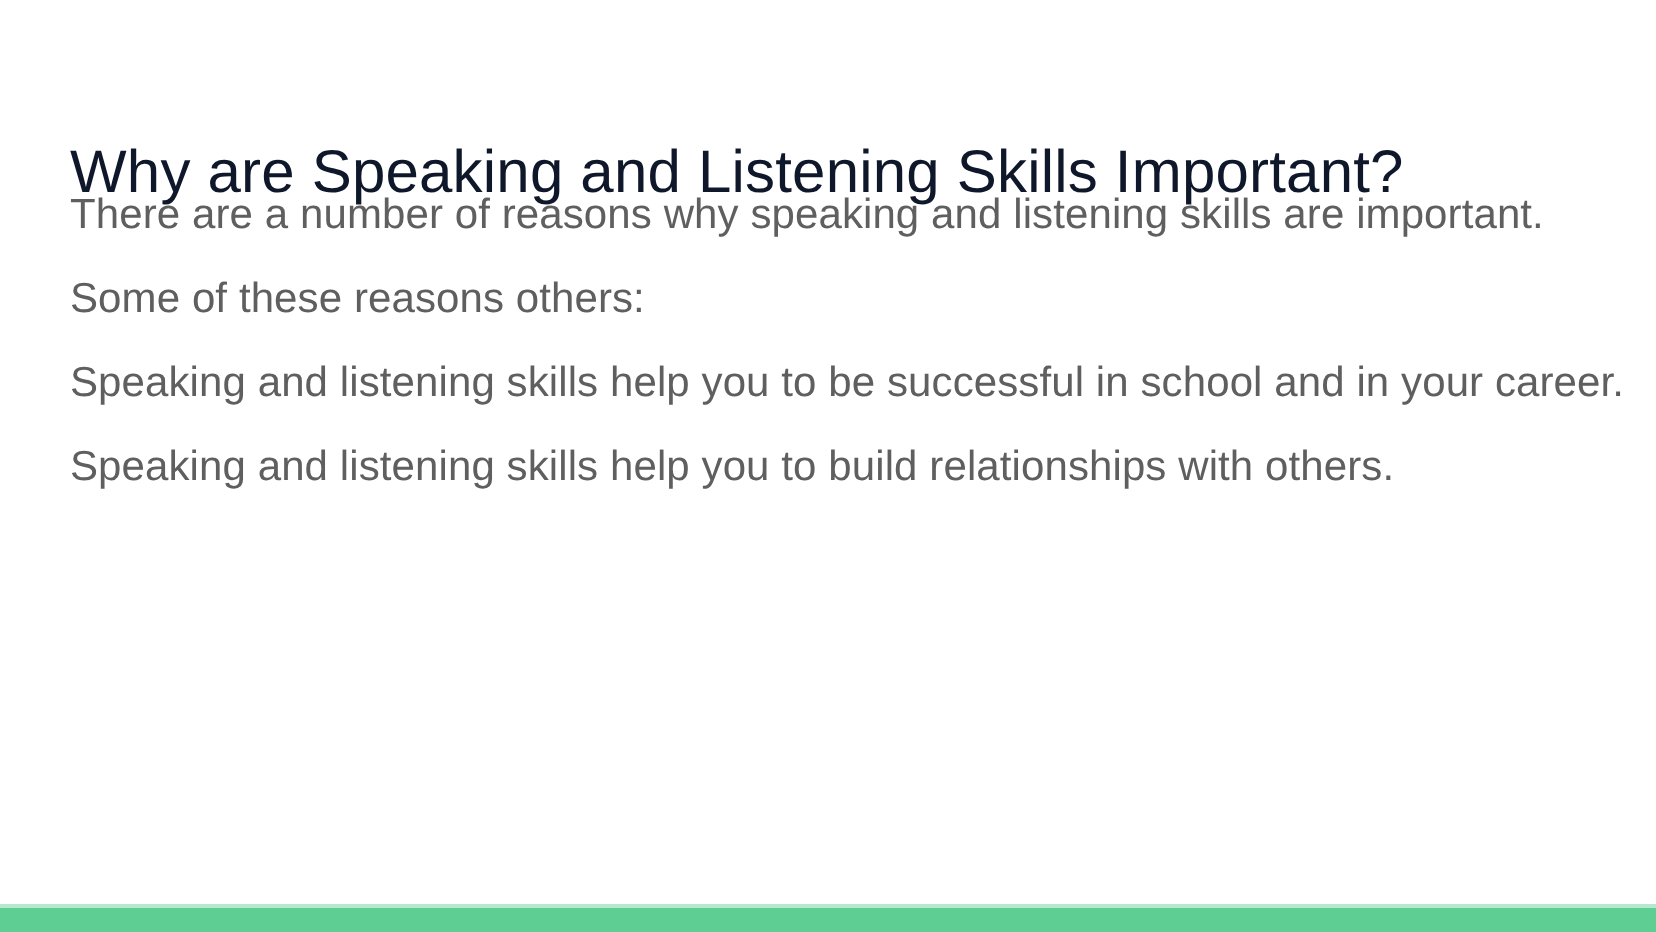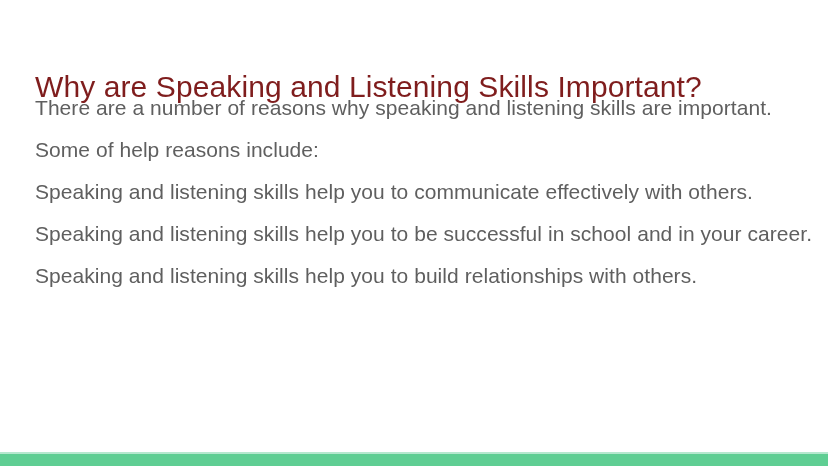--- a/index.html
+++ b/index.html
@@ -30,21 +30,21 @@
   }
 
   .slide-title {
     position: absolute;
     left: 0;
     top: 48px;
     font-size: 30px;
     font-weight: 400;
     line-height: 38px;
     letter-spacing: 0.1px;
-    color: #7f1d1d;
+    color: #0f172a;
     white-space: nowrap;
   }
 
   .body-list {
     position: absolute;
     left: 0;
     top: 95px;
     margin: 0;
     padding: 0;
     list-style: none;
@@ -83,22 +83,21 @@
 <body>
 
 <div class="slide">
 
   <div class="slide-content">
 
     <h1 class="slide-title">Why are Speaking and Listening Skills Important?</h1>
 
     <ul class="body-list">
       <li class="body-line">There are a number of reasons why speaking and listening skills are important.</li>
-      <li class="body-line">Some of help reasons include:</li>
-      <li class="body-line">Speaking and listening skills help you to communicate effectively with others.</li>
+      <li class="body-line">Some of these reasons others:</li>
       <li class="body-line">Speaking and listening skills help you to be successful in school and in your career.</li>
       <li class="body-line">Speaking and listening skills help you to build relationships with others.</li>
     </ul>
 
   </div>
 
   <div class="accent-bar">
     <div class="accent-bar-highlight"></div>
   </div>
 

